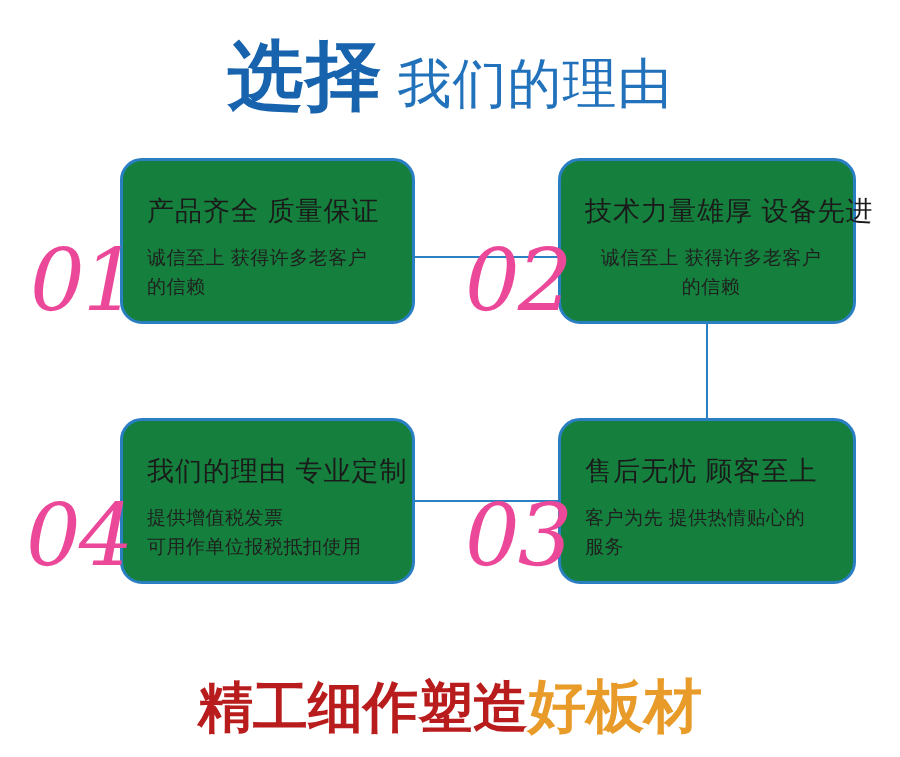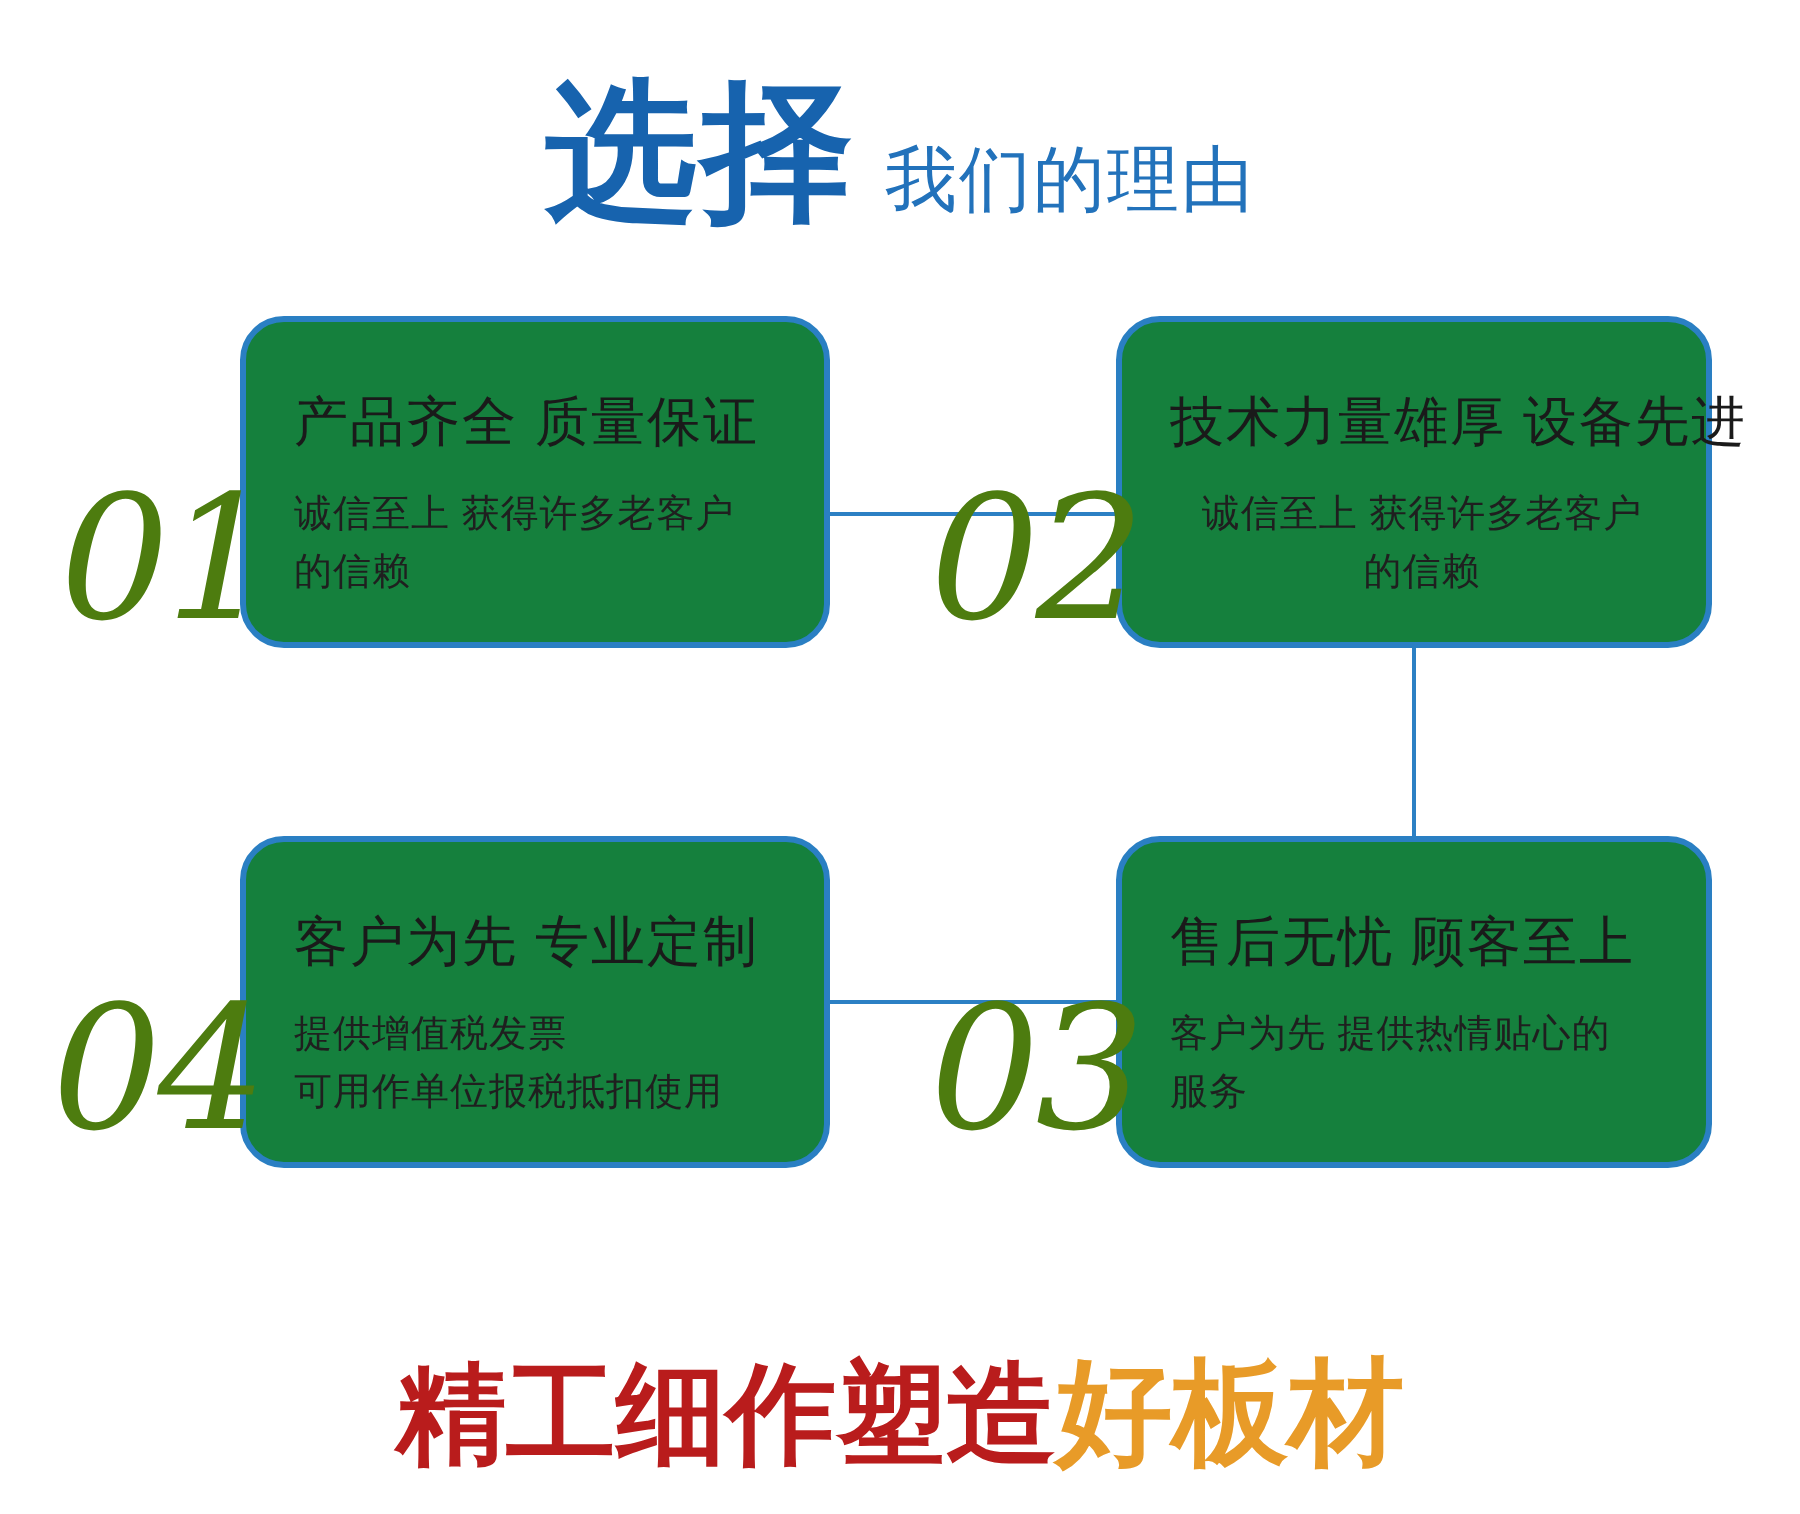--- a/index.html
+++ b/index.html
@@ -31,21 +31,21 @@
   .header-strong {
     font-family: "DejaVu Sans", "Liberation Sans", sans-serif;
     font-size: 76px;
     font-weight: 700;
     letter-spacing: 2px;
     color: #1763ae;
     vertical-align: baseline;
   }
   .header-light {
     font-family: "Liberation Sans", "DejaVu Sans", sans-serif;
-    font-size: 36px;
+    font-size: 54px;
     font-weight: 400;
     letter-spacing: 1px;
     color: #2272bb;
     margin-left: 14px;
     vertical-align: baseline;
   }
 
   
   .conn {
     position: absolute;
@@ -89,21 +89,21 @@
   .card-body .ln { display: block; }
 
   
   .num {
     position: absolute;
     font-family: "DejaVu Serif", "Liberation Serif", serif;
     font-style: italic;
     font-weight: 400;
     font-size: 86px;
     line-height: 86px;
-    color: #4d7c0f;
+    color: #ec4899;
     letter-spacing: -2px;
     z-index: 5;
   }
 
   
   .footer {
     position: absolute;
     left: 0;
     top: 668px;
     width: 900px;
@@ -154,21 +154,21 @@
   <div class="card" style="left:558px; top:158px; width:298px; height:166px;text-align:center;">
     <div class="card-title">技术力量雄厚 设备先进</div>
     <div class="card-body">
       <span class="ln">诚信至上 获得许多老客户</span>
       <span class="ln">的信赖</span>
     </div>
   </div>
   <div class="num" style="left:465px; top:237px;">02</div>
 
   <div class="card" style="left:120px; top:418px; width:295px; height:166px;">
-    <div class="card-title">客户为先 专业定制</div>
+    <div class="card-title">我们的理由 专业定制</div>
     <div class="card-body">
       <span class="ln">提供增值税发票</span>
       <span class="ln">可用作单位报税抵扣使用</span>
     </div>
   </div>
   <div class="num" style="left:26px; top:492px;text-align:right;">04</div>
 
   <div class="card" style="left:558px; top:418px; width:298px; height:166px;">
     <div class="card-title">售后无忧 顾客至上</div>
     <div class="card-body">

